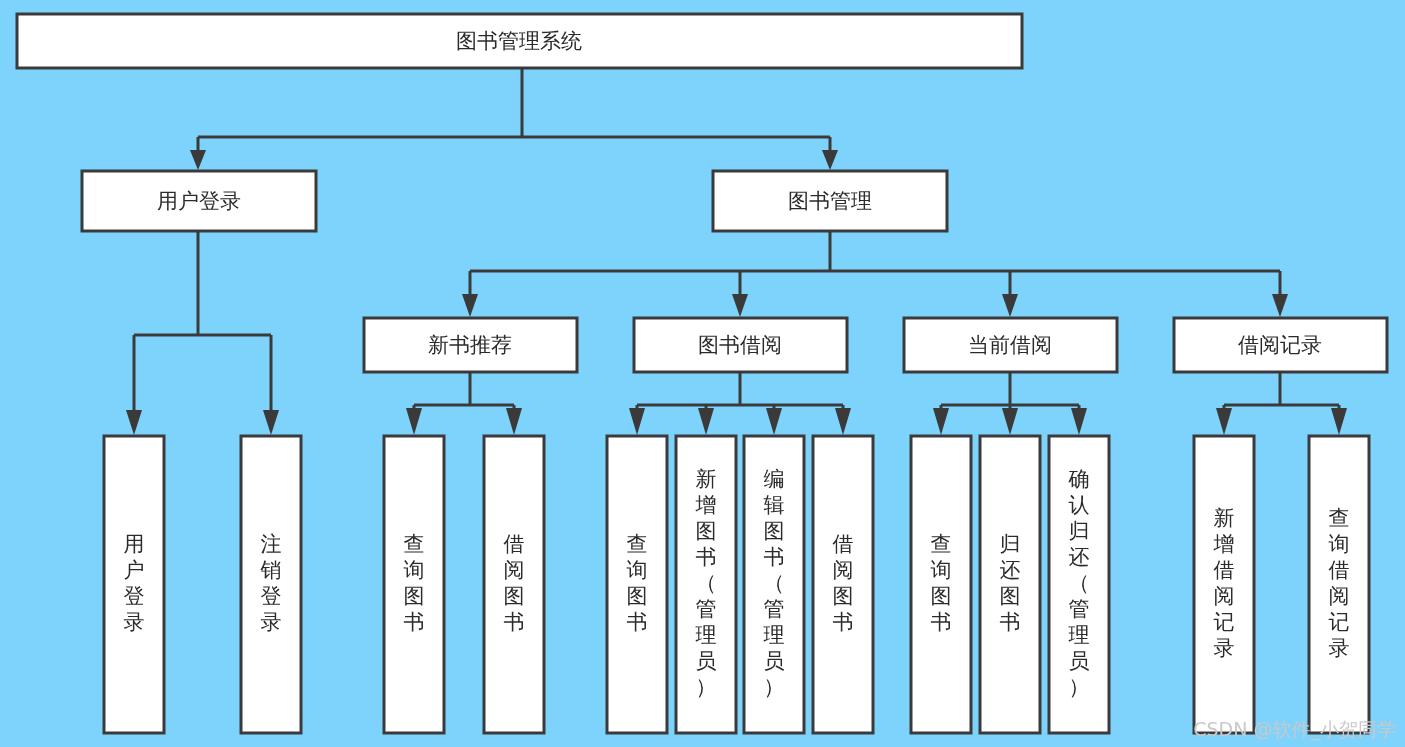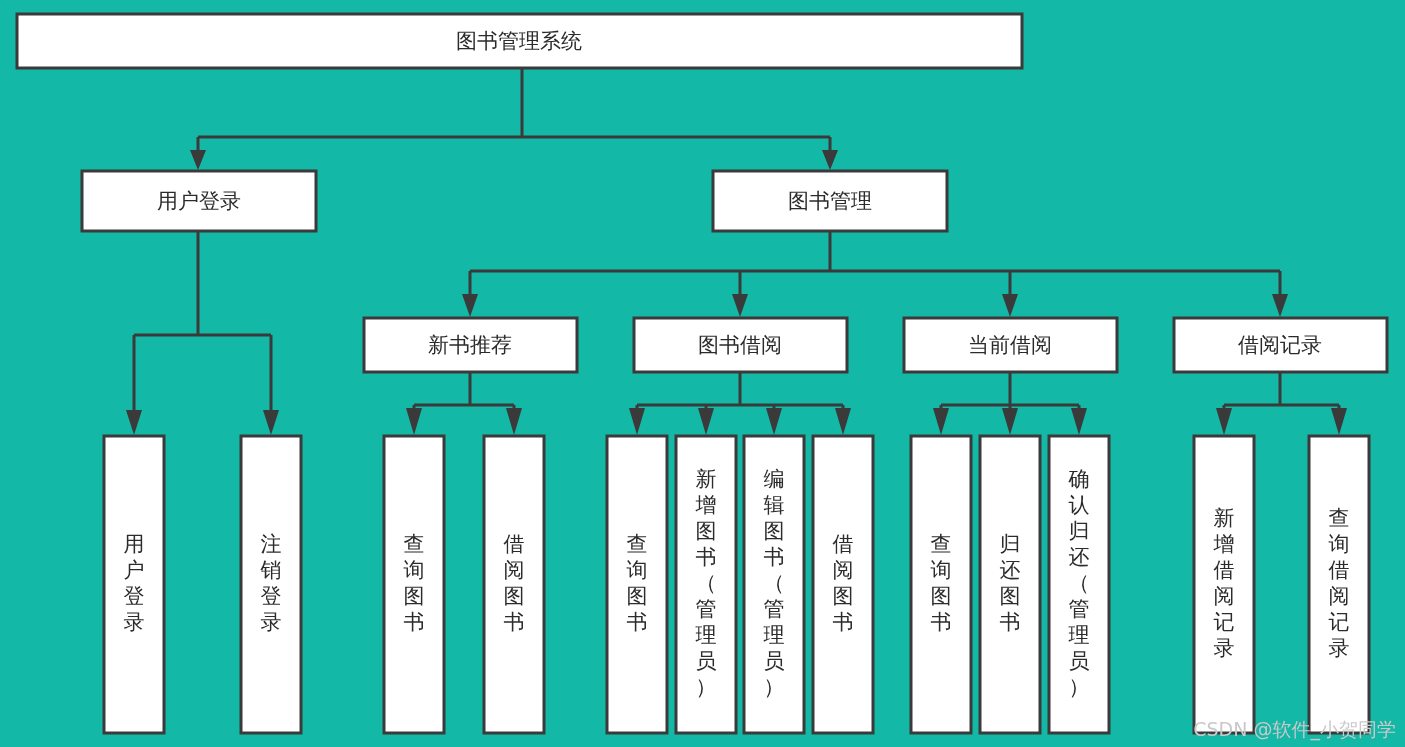--- a/index.html
+++ b/index.html
@@ -11,21 +11,21 @@
   body {
     width: 1405px;
     height: 747px;
     overflow: hidden;
     font-family: "DejaVu Sans", "Liberation Sans", sans-serif;
   }
   #diagram-root {
     position: relative;
     width: 1405px;
     height: 747px;
-    background: #14b8a6;
+    background: #7dd3fc;
   }
   svg#tree-svg {
     position: absolute;
     left: 0;
     top: 0;
     width: 1405px;
     height: 747px;
     display: block;
   }
   .node-box {

